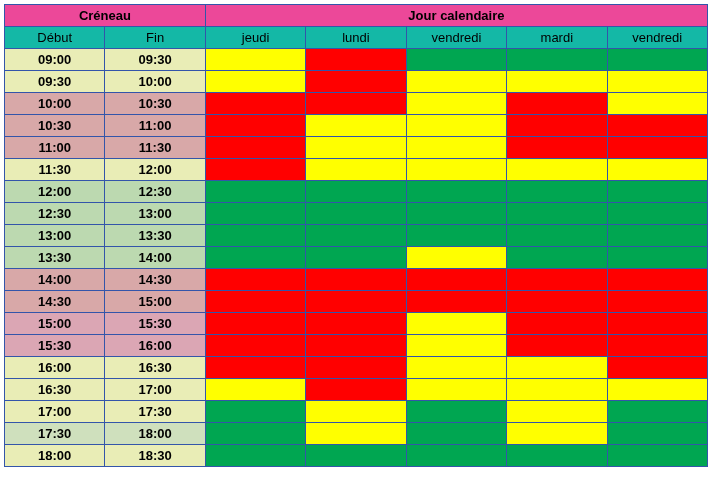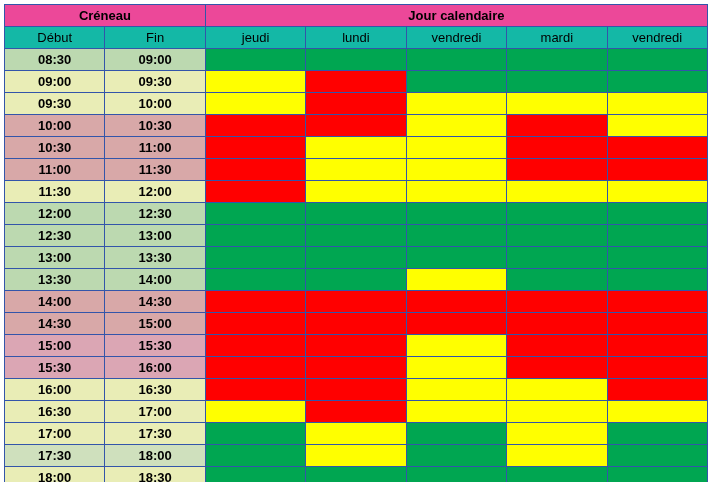--- a/index.html
+++ b/index.html
@@ -83,29 +83,20 @@
         <th class="col-head col-end">Fin</th>
         <th class="col-head col-day">jeudi</th>
         <th class="col-head col-day">lundi</th>
         <th class="col-head col-day">vendredi</th>
         <th class="col-head col-day">mardi</th>
         <th class="col-head col-day">vendredi</th>
       </tr>
     </thead>
     <tbody id="schedule-body">
         <tr>
-          <td class="time col-start t-green">08:30</td>
-          <td class="time col-end t-green">09:00</td>
-          <td class="col-day s-green"></td>
-          <td class="col-day s-green"></td>
-          <td class="col-day s-green"></td>
-          <td class="col-day s-green"></td>
-          <td class="col-day s-green"></td>
-        </tr>
-        <tr>
           <td class="time col-start t-yellow">09:00</td>
           <td class="time col-end t-yellow">09:30</td>
           <td class="col-day s-yellow"></td>
           <td class="col-day s-red"></td>
           <td class="col-day s-green"></td>
           <td class="col-day s-green"></td>
           <td class="col-day s-green"></td>
         </tr>
         <tr>
           <td class="time col-start t-yellow">09:30</td>

